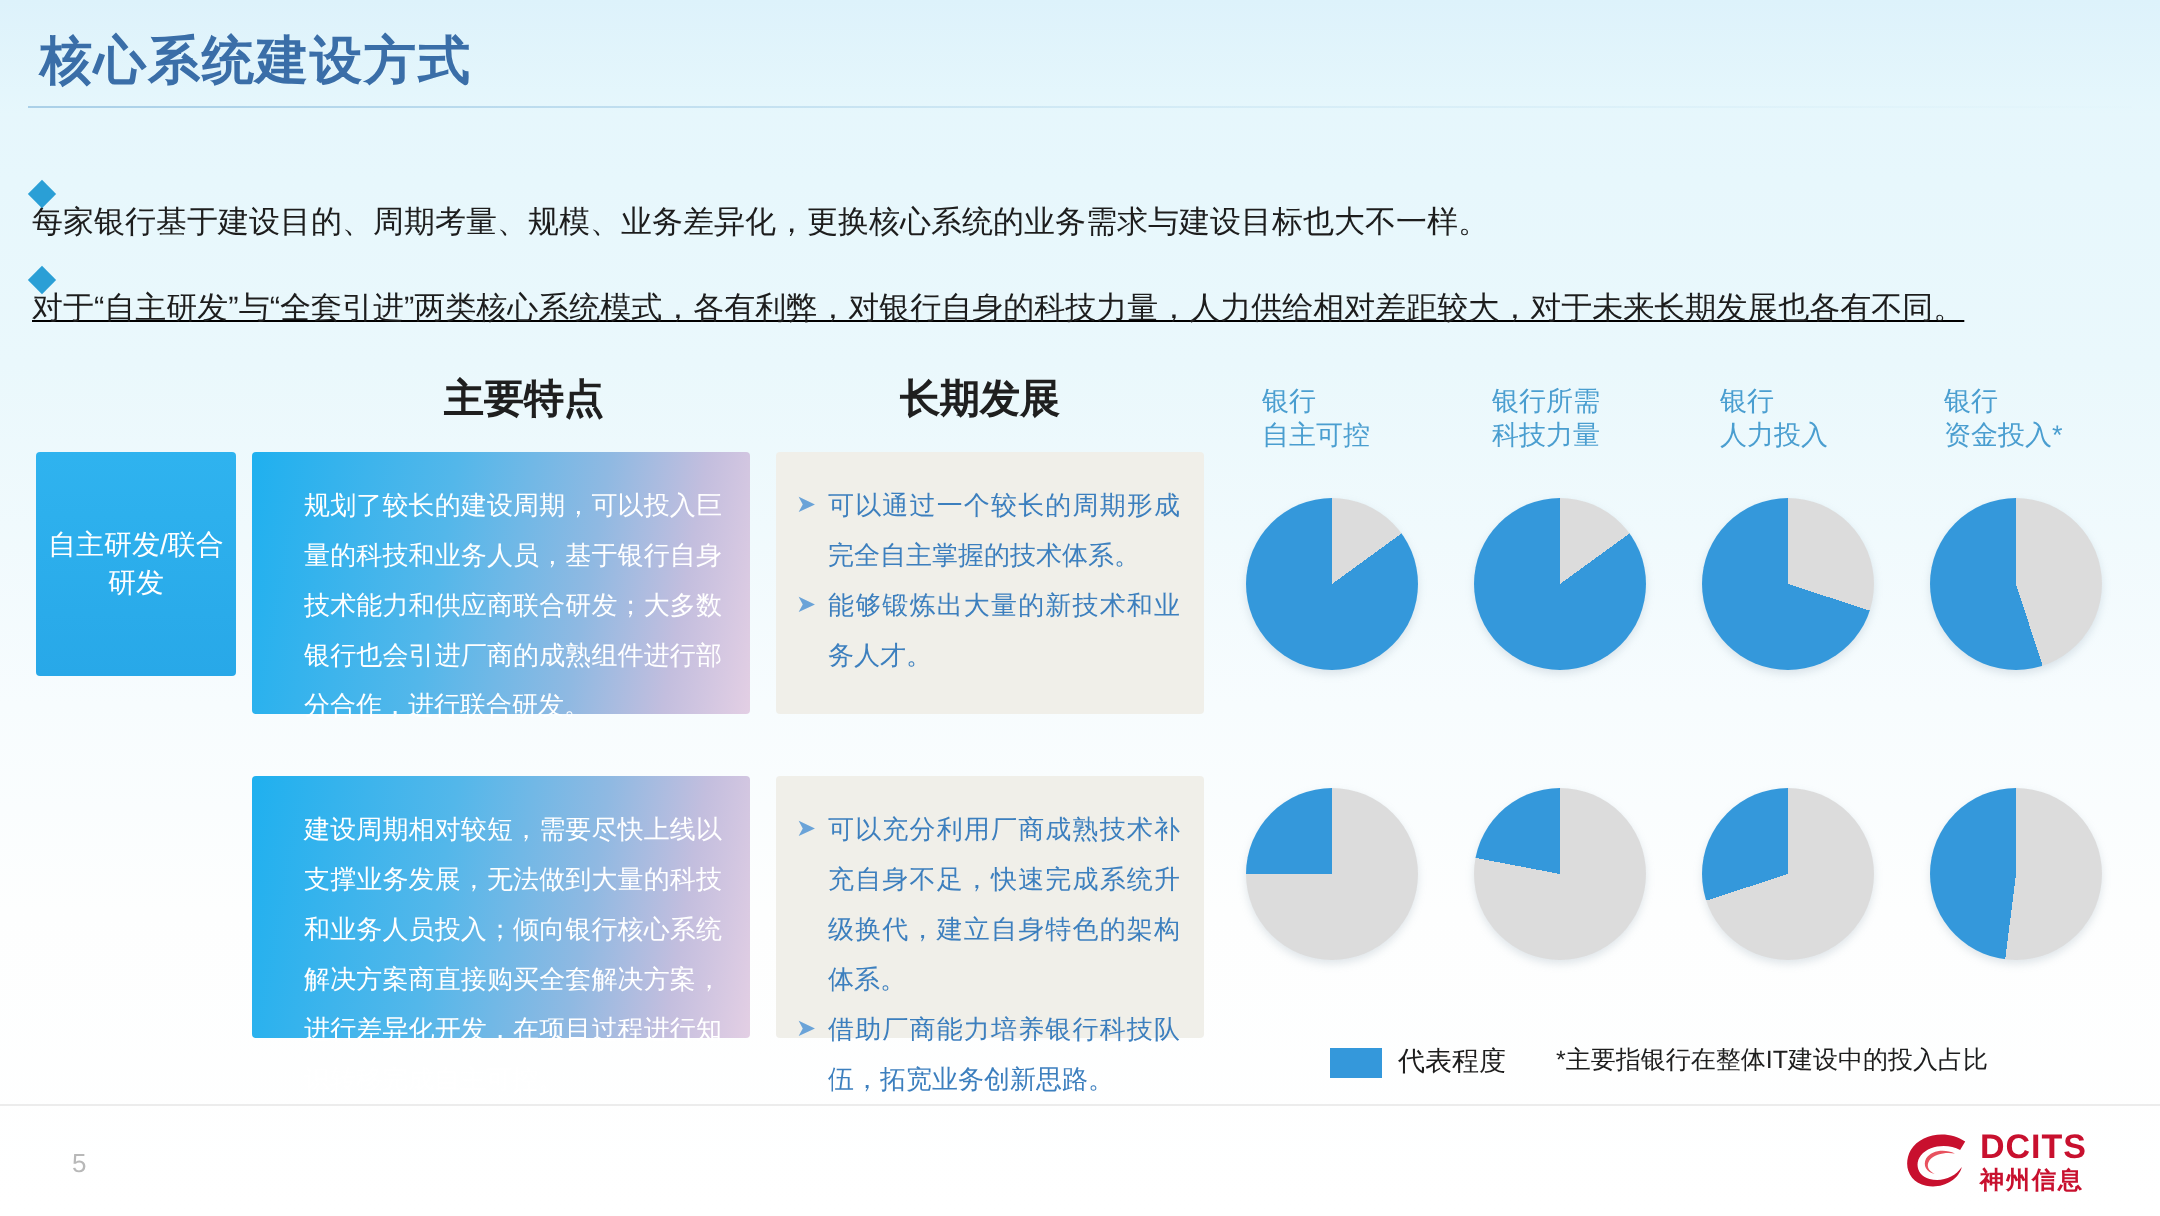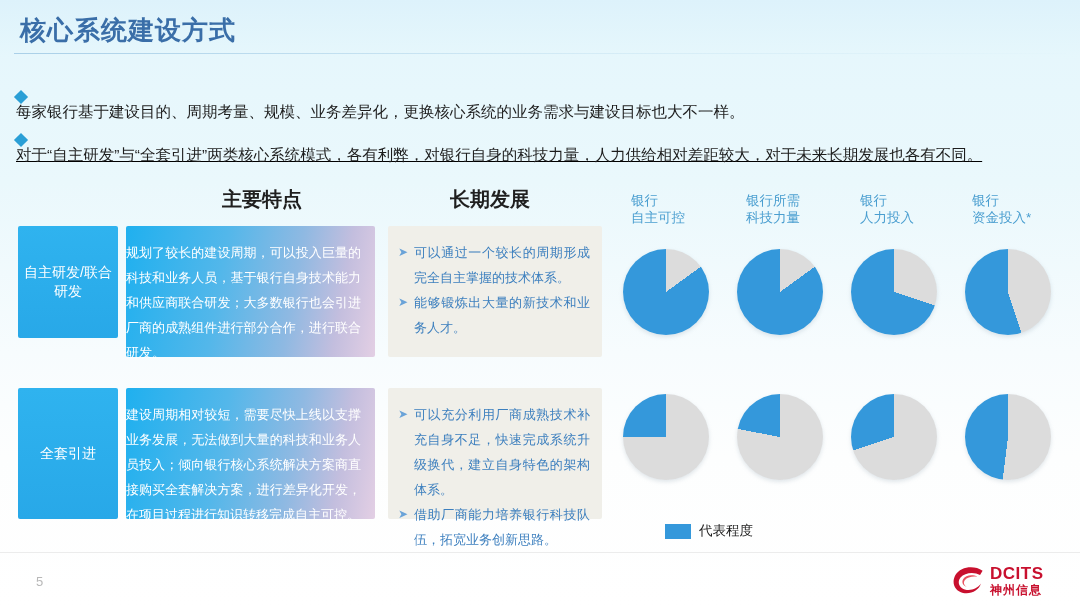--- a/index.html
+++ b/index.html
@@ -97,21 +97,21 @@
     padding: 0 4px;
   }
   .rowlabel.r1 { top: 226px; height: 112px; }
   .rowlabel.r2 { top: 388px; height: 131px; }
 
   .featbox {
     position: absolute;
     left: 126px;
     width: 249px;
     box-sizing: border-box;
-    padding: 14px 14px 10px 0;
+    padding: 14px 14px 10px 26px;
     background: linear-gradient(100deg, #1fb0ef 0%, #53b7ea 38%, #8fb9e2 66%, #c3bede 84%, #e3cfe4 100%);
     border-radius: 2px;
     color: #ffffff;
     font-size: 13px;
     line-height: 25px;
     text-align: justify;
   }
   .featbox.r1 { top: 226px; height: 131px; }
   .featbox.r2 { top: 388px; height: 131px; }
 
@@ -248,21 +248,20 @@
     <div class="devitem">
       <span class="arrow">➤</span>
       <span class="txt">可以通过一个较长的周期形成完全自主掌握的技术体系。</span>
     </div>
     <div class="devitem">
       <span class="arrow">➤</span>
       <span class="txt">能够锻炼出大量的新技术和业务人才。</span>
     </div>
   </div>
 
-  <div class="rowlabel r2">全套引进</div>
   <div class="featbox r2">建设周期相对较短，需要尽快上线以支撑业务发展，无法做到大量的科技和业务人员投入；倾向银行核心系统解决方案商直接购买全套解决方案，进行差异化开发，在项目过程进行知识转移完成自主可控。</div>
   <div class="devbox r2">
     <div class="devitem">
       <span class="arrow">➤</span>
       <span class="txt">可以充分利用厂商成熟技术补充自身不足，快速完成系统升级换代，建立自身特色的架构体系。</span>
     </div>
     <div class="devitem">
       <span class="arrow">➤</span>
       <span class="txt">借助厂商能力培养银行科技队伍，拓宽业务创新思路。</span>
     </div>
@@ -290,20 +289,21 @@
   <div class="pie" id="pie-r0c2" style="left: 851px; top: 249px; background: conic-gradient(rgb(220, 220, 220) 0deg, rgb(220, 220, 220) 108deg, rgb(52, 152, 219) 108deg, rgb(52, 152, 219) 360deg);"></div>
   <div class="pie" id="pie-r0c3" style="left: 965px; top: 249px; background: conic-gradient(rgb(220, 220, 220) 0deg, rgb(220, 220, 220) 162deg, rgb(52, 152, 219) 162deg, rgb(52, 152, 219) 360deg);"></div>
 
   <div class="pie" id="pie-r1c0" style="left: 623px; top: 394px; background: conic-gradient(rgb(220, 220, 220) 0deg, rgb(220, 220, 220) 270deg, rgb(52, 152, 219) 270deg, rgb(52, 152, 219) 360deg);"></div>
   <div class="pie" id="pie-r1c1" style="left: 737px; top: 394px; background: conic-gradient(rgb(220, 220, 220) 0deg, rgb(220, 220, 220) 280.8deg, rgb(52, 152, 219) 280.8deg, rgb(52, 152, 219) 360deg);"></div>
   <div class="pie" id="pie-r1c2" style="left: 851px; top: 394px; background: conic-gradient(rgb(220, 220, 220) 0deg, rgb(220, 220, 220) 252deg, rgb(52, 152, 219) 252deg, rgb(52, 152, 219) 360deg);"></div>
   <div class="pie" id="pie-r1c3" style="left: 965px; top: 394px; background: conic-gradient(rgb(220, 220, 220) 0deg, rgb(220, 220, 220) 187.2deg, rgb(52, 152, 219) 187.2deg, rgb(52, 152, 219) 360deg);"></div>
 
   <div class="legend-swatch"></div>
   <div class="legend-label">代表程度</div>
+  <div class="legend-note">*主要指银行在整体IT建设中的投入占比</div>
 
   <div class="footer-rule"></div>
   <div class="page-num">5</div>
 
   <div class="logo">
     <svg class="logo-mark" viewBox="0 0 40 34">
       <path d="M36 5 C26 -2 10 0 4 10 C-1 19 3 29 13 31 C22 33 32 28 34 20 C30 26 22 29 15 27 C8 25 6 18 10 13 C15 7 26 6 33 10 Z" fill="#c8102e"></path>
       <path d="M30 12 C24 9 16 10 13 15 C11 19 13 23 18 24 C14 22 13 19 15 16 C18 12 25 11 30 12 Z" fill="#e8525f"></path>
     </svg>
     <span class="logo-text-wrap">

